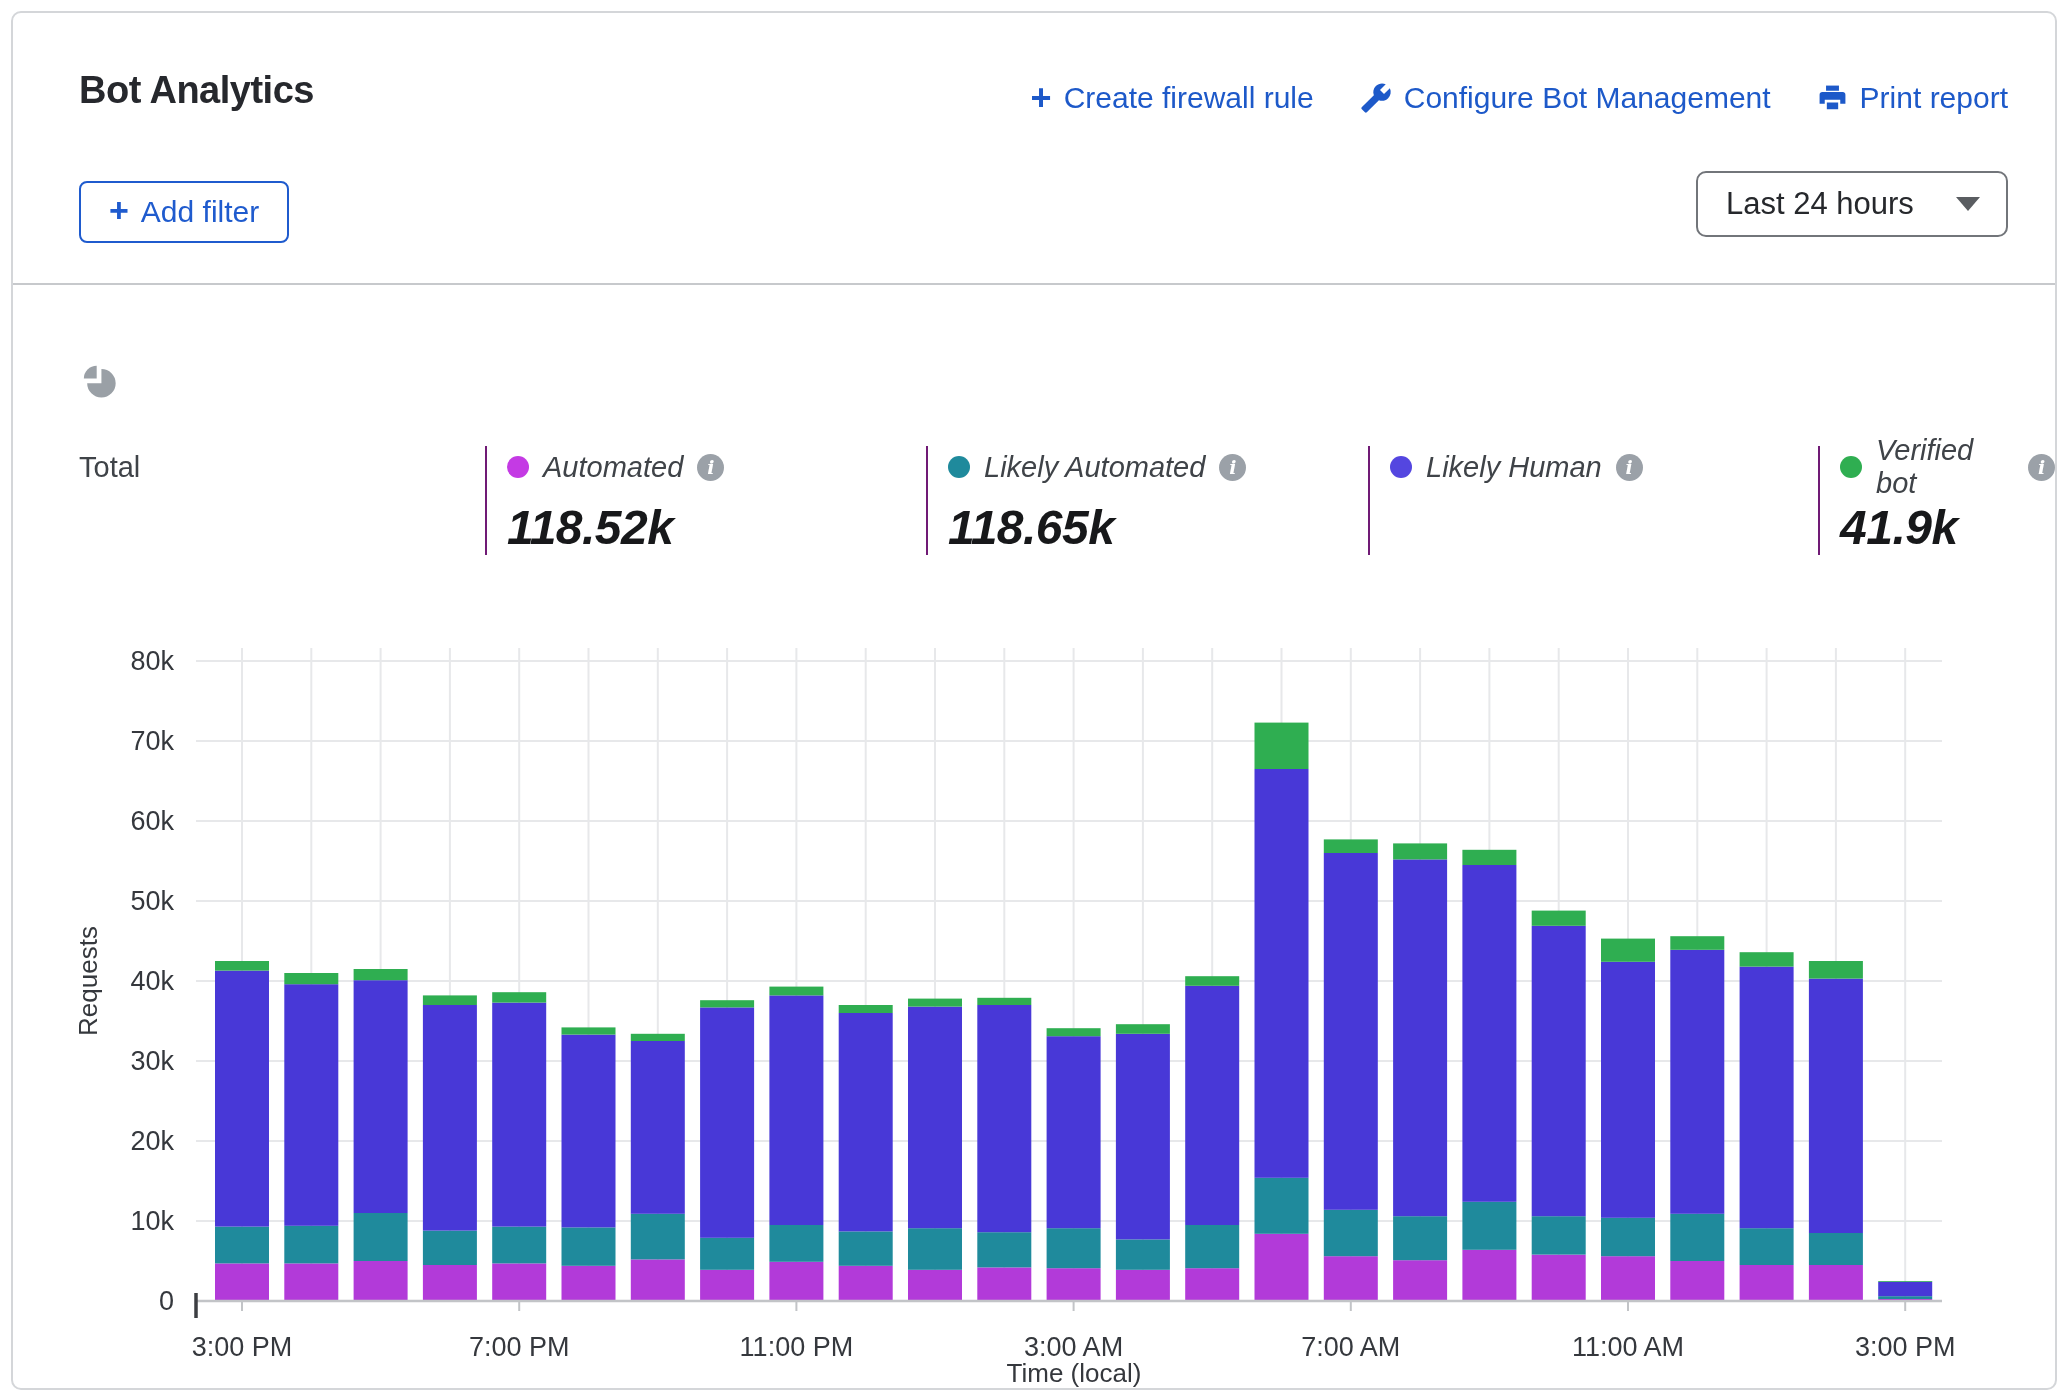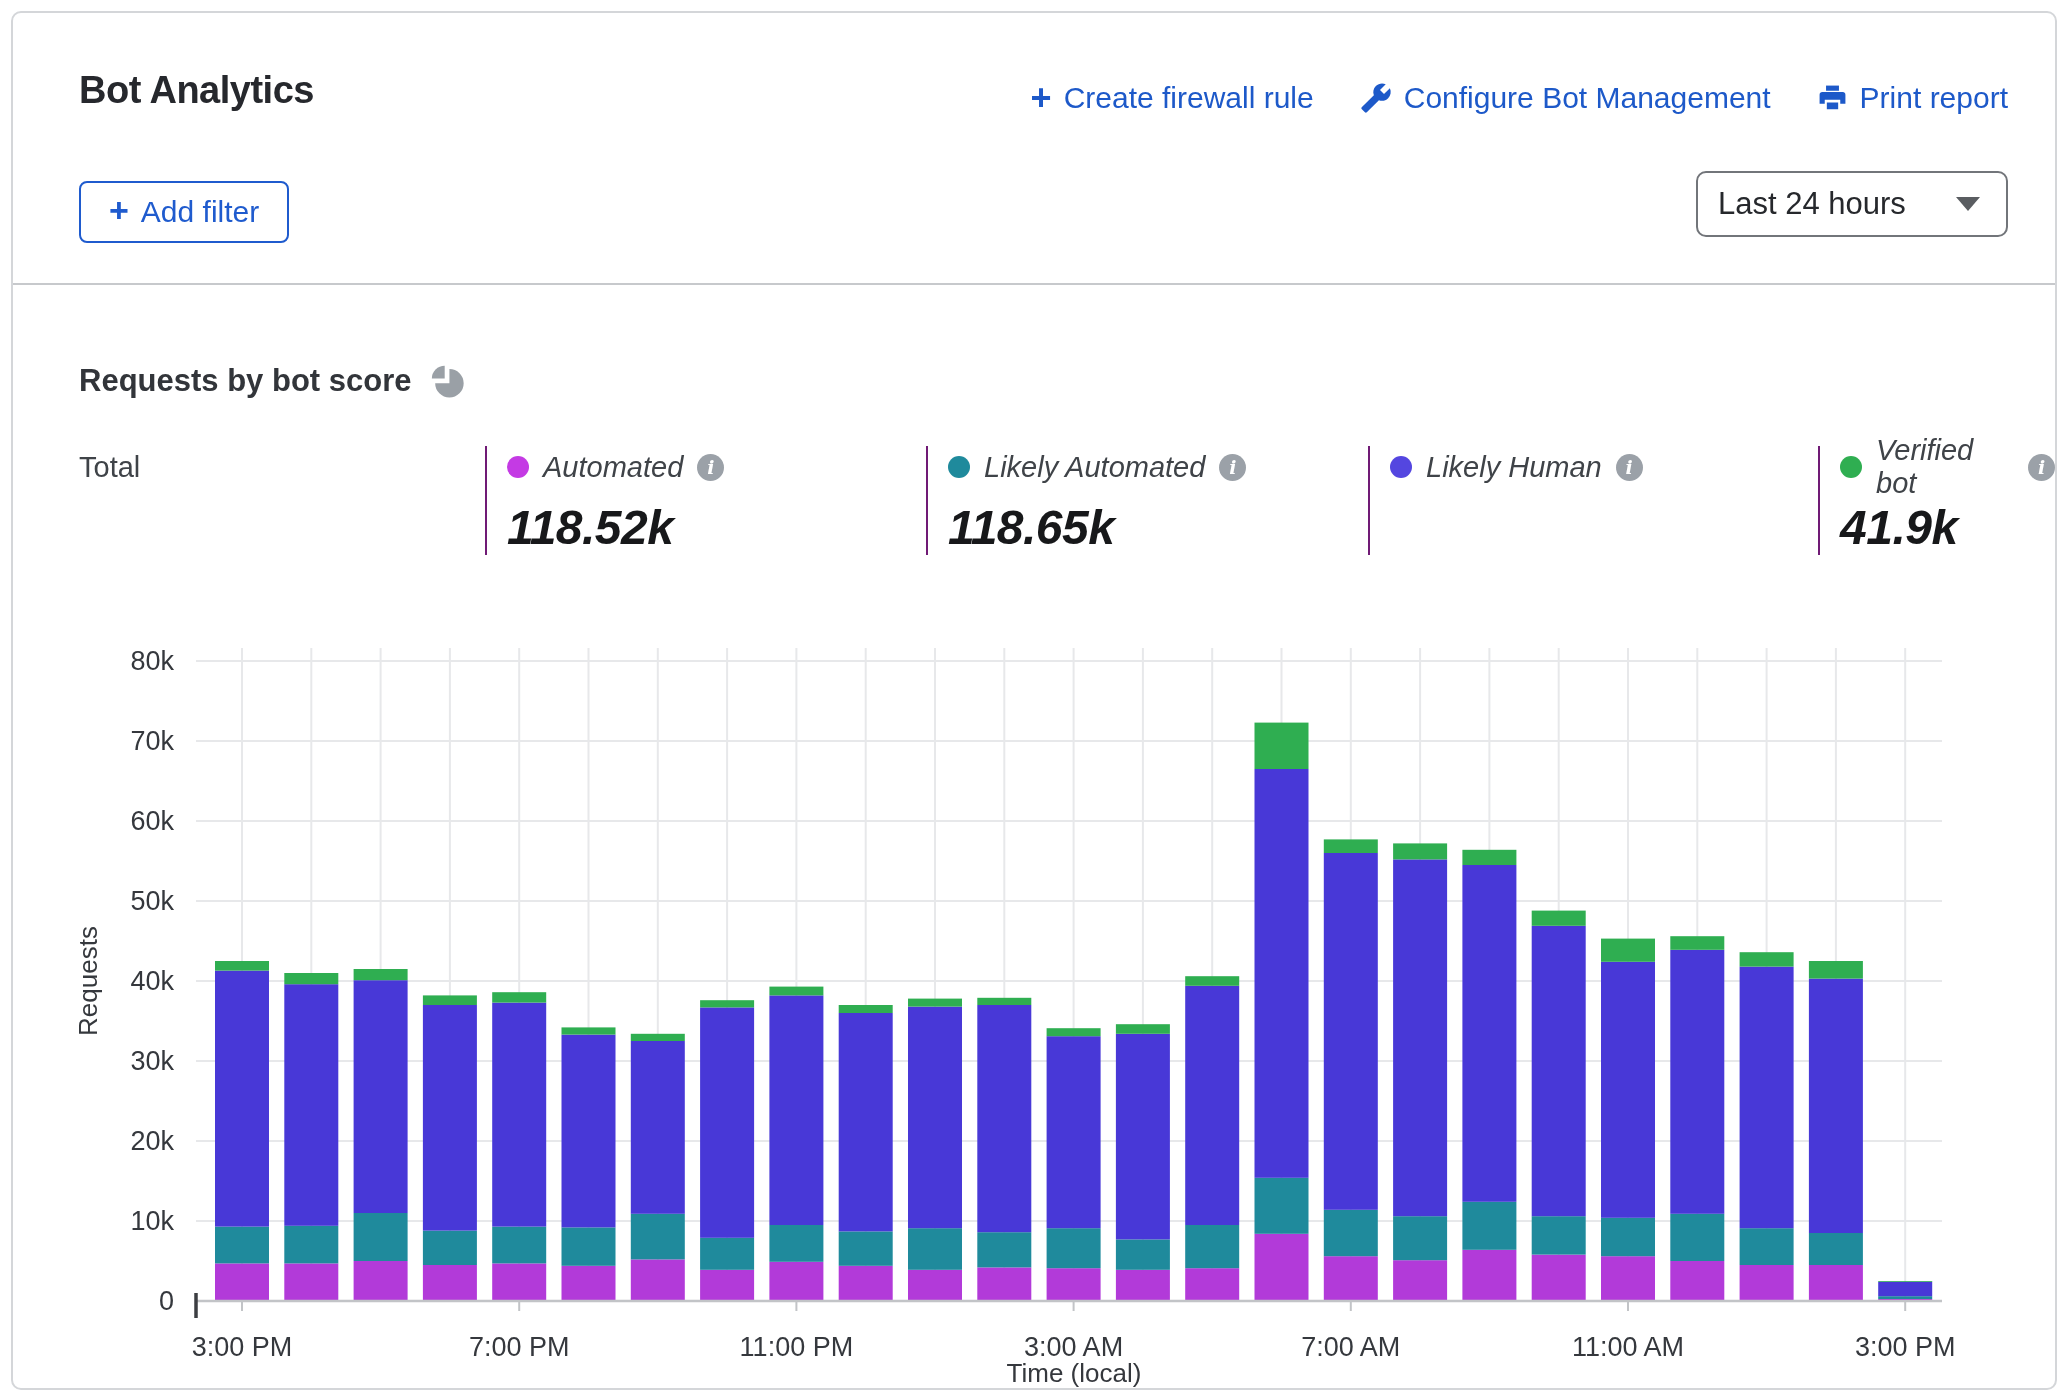--- a/index.html
+++ b/index.html
@@ -14,21 +14,21 @@
   .hlink{display:flex;align-items:center;gap:12px;color:#1d59c9;font-size:30px;cursor:pointer;white-space:nowrap;}
   .hlink .plus{font-size:36px;font-weight:700;line-height:30px;}
   .hlink svg{display:block;}
 
   
   .add-filter-btn{position:absolute;left:66px;top:168px;height:62px;padding:0 28px;display:flex;align-items:center;gap:12px;
         border:2.5px solid #1f5bce;border-radius:8px;background:#fff;color:#1f5bce;font-size:30px;cursor:pointer;box-sizing:border-box;}
   .add-filter-btn .plus{font-size:34px;font-weight:600;margin-top:-3px;}
   .time-range{position:absolute;right:47px;top:158px;width:312px;height:66px;border:2px solid #72757a;border-radius:10px;
         display:flex;align-items:center;background:#fff;box-sizing:border-box;cursor:pointer;}
-  .time-range .tr-label{font-size:31px;color:#26282c;padding-left:20px;flex:1;}
+  .time-range .tr-label{font-size:31px;color:#26282c;padding-left:28px;flex:1;}
   .caret{width:0;height:0;border-left:12px solid transparent;border-right:12px solid transparent;border-top:14px solid #5a5d61;margin-right:26px;}
 
   .divider{position:absolute;left:0;right:0;top:270px;border-top:2px solid #c7c9cc;}
 
   
   .section-title-row{position:absolute;left:66px;top:347px;display:flex;align-items:center;gap:16px;}
   .section-title{font-size:31px;font-weight:700;color:#32353a;}
 
   
   .stats-row{position:absolute;left:66px;top:433px;right:0;display:flex;gap:42px;}
@@ -86,21 +86,20 @@
     </button>
 
     <div class="time-range">
       <span class="tr-label">Last 24 hours</span>
       <span class="caret"></span>
     </div>
 
     <div class="divider"></div>
 
     <div class="section-title-row">
-      <span class="section-title">Requests by bot score</span>
       <span>
         <svg width="42" height="38" viewBox="0 0 44 40">
           <path fill="#9aa0a6" d="M23.5 9.5 L23.5 24.5 L8.5 24.5 A15 15 0 1 0 23.5 9.5 Z"></path>
           <path fill="#9aa0a6" d="M18.5 19.5 L18.5 6 A13.5 13.5 0 0 0 5 19.5 Z"></path>
         </svg>
       </span>
     </div>
 
     <div class="stats-row">
       <div class="stat w364">

